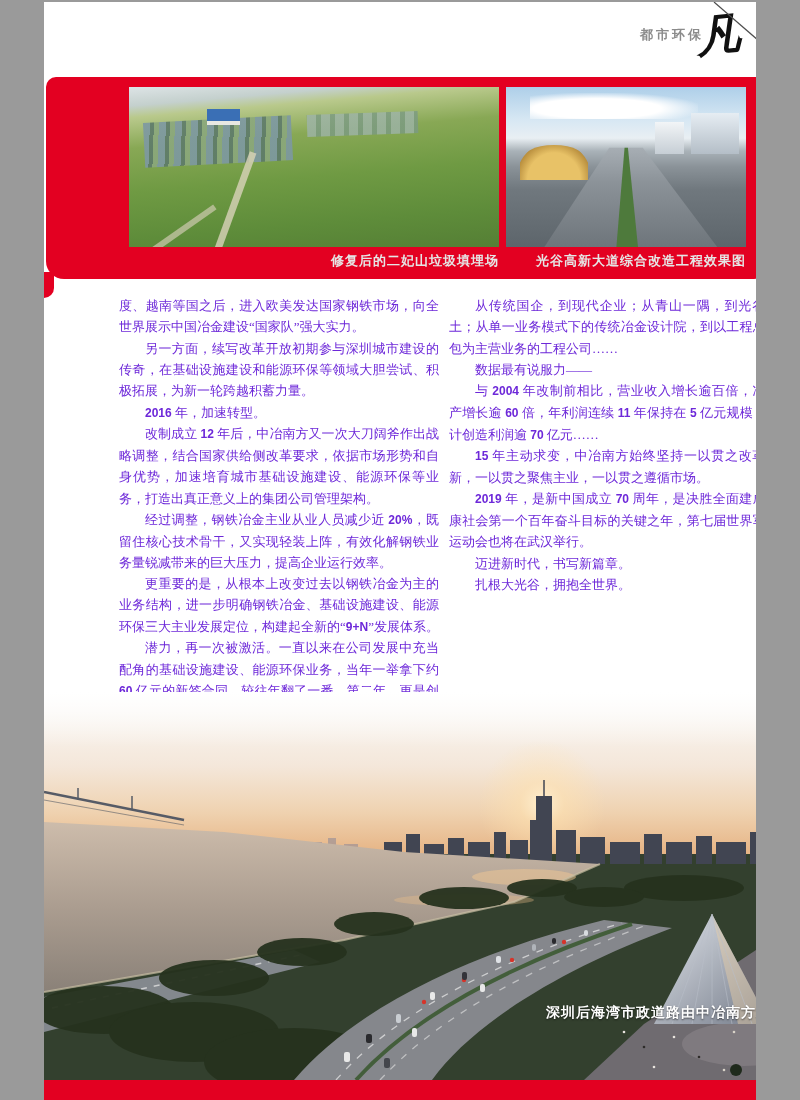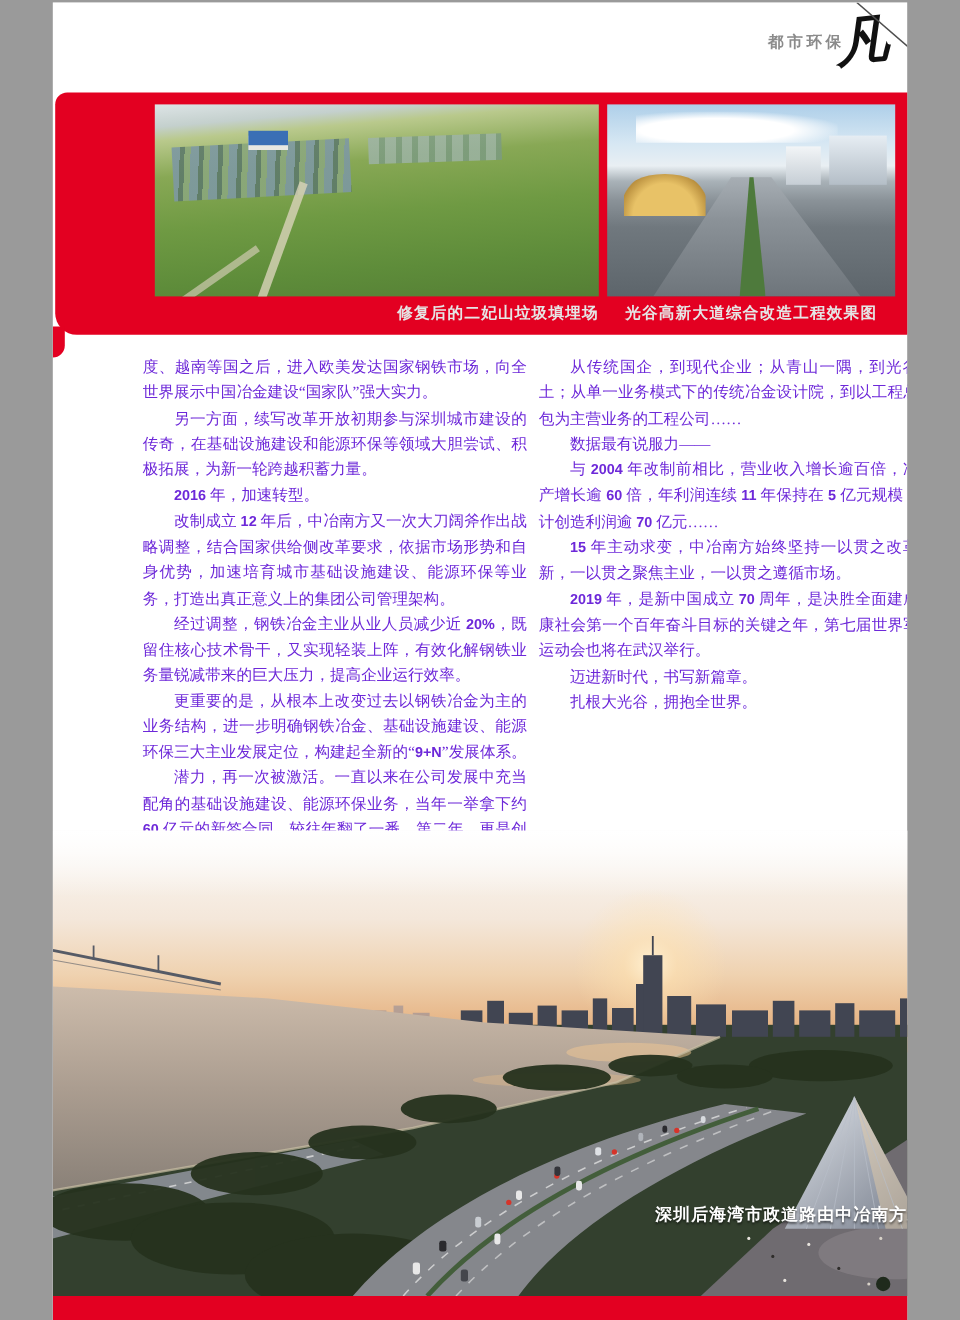--- a/index.html
+++ b/index.html
@@ -99,21 +99,21 @@
   .photo-avenue .tower2{
     position:absolute;right:26%;top:22%;width:12%;height:20%;
     background:linear-gradient(180deg,#f2f5f7,#c6ced5);
   }
   .caption{
     position:absolute;top:174px;height:22px;
     color:#e5e5e5;font-family:"Liberation Sans","DejaVu Sans",sans-serif;
     font-size:13px;font-weight:bold;letter-spacing:1px;text-align:right;line-height:20px;
   }
   .caption-left{left:83px;width:370px;}
-  .caption-right{left:460px;width:240px;text-align:center;}
+  .caption-right{left:460px;width:240px;}
   
   .article{position:absolute;top:293px;left:0;width:800px;}
   .col{position:absolute;top:0;color:#6d28d9;font-size:13px;line-height:1.64;text-align:justify;}
   .col p{margin:0;text-indent:2em;}
   .col-left{left:75px;width:320px;}
   .col-right{left:405px;width:330px;}
   .col-left p:nth-of-type(1){text-indent:0;}
   .col b{font-family:"Liberation Sans","DejaVu Sans",sans-serif;font-size:12px;}
   
   .bottom-photo{position:absolute;top:690px;left:0;width:800px;height:388px;}

